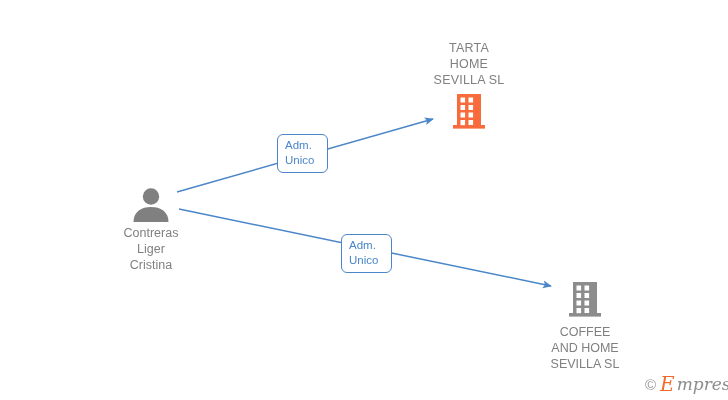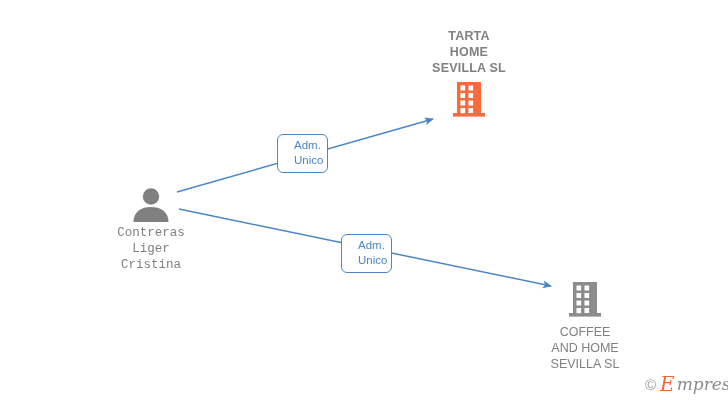--- a/index.html
+++ b/index.html
@@ -26,21 +26,20 @@
   .node {
     position: absolute;
     text-align: center;
   }
 
   
   .person-node {
     left: 92px;
     top: 186px;
     width: 118px;
-    font-family: Liberation Mono, monospace;
   }
   .person-icon {
     width: 118px;
     height: 36px;
     display: block;
   }
   .person-label {
     margin-top: 3px;
     font-size: 12.5px;
     line-height: 16px;
@@ -60,42 +59,43 @@
     left: 520px;
     top: 280px;
   }
   .company-label {
     font-size: 12.5px;
     line-height: 16px;
     color: #808080;
     white-space: pre-line;
   }
   .company-label.title {
-    font-weight: bold;
+    font-weight: normal;
     letter-spacing: 0.2px;
+    margin-top: 12px;
   }
   .company-icon {
     width: 130px;
     height: 40px;
     display: block;
   }
   .company-node.tarta .company-icon { margin-top: 4px; }
   .company-node.coffee .company-label { margin-top: 4px; }
 
   
   .rel-label {
     position: absolute;
     box-sizing: border-box;
     background: #ffffff;
     border: 1.4px solid #4a86c8;
     border-radius: 6px;
     color: #4a86c8;
     font-size: 11.5px;
     line-height: 15px;
-    padding: 3px 6px 4px 16px;
+    padding: 3px 6px 4px 7px;
     text-align: left;
     white-space: pre-line;
   }
   .rel-label.one {
     left: 277px;
     top: 134px;
     width: 51px;
   }
   .rel-label.two {
     left: 341px;

